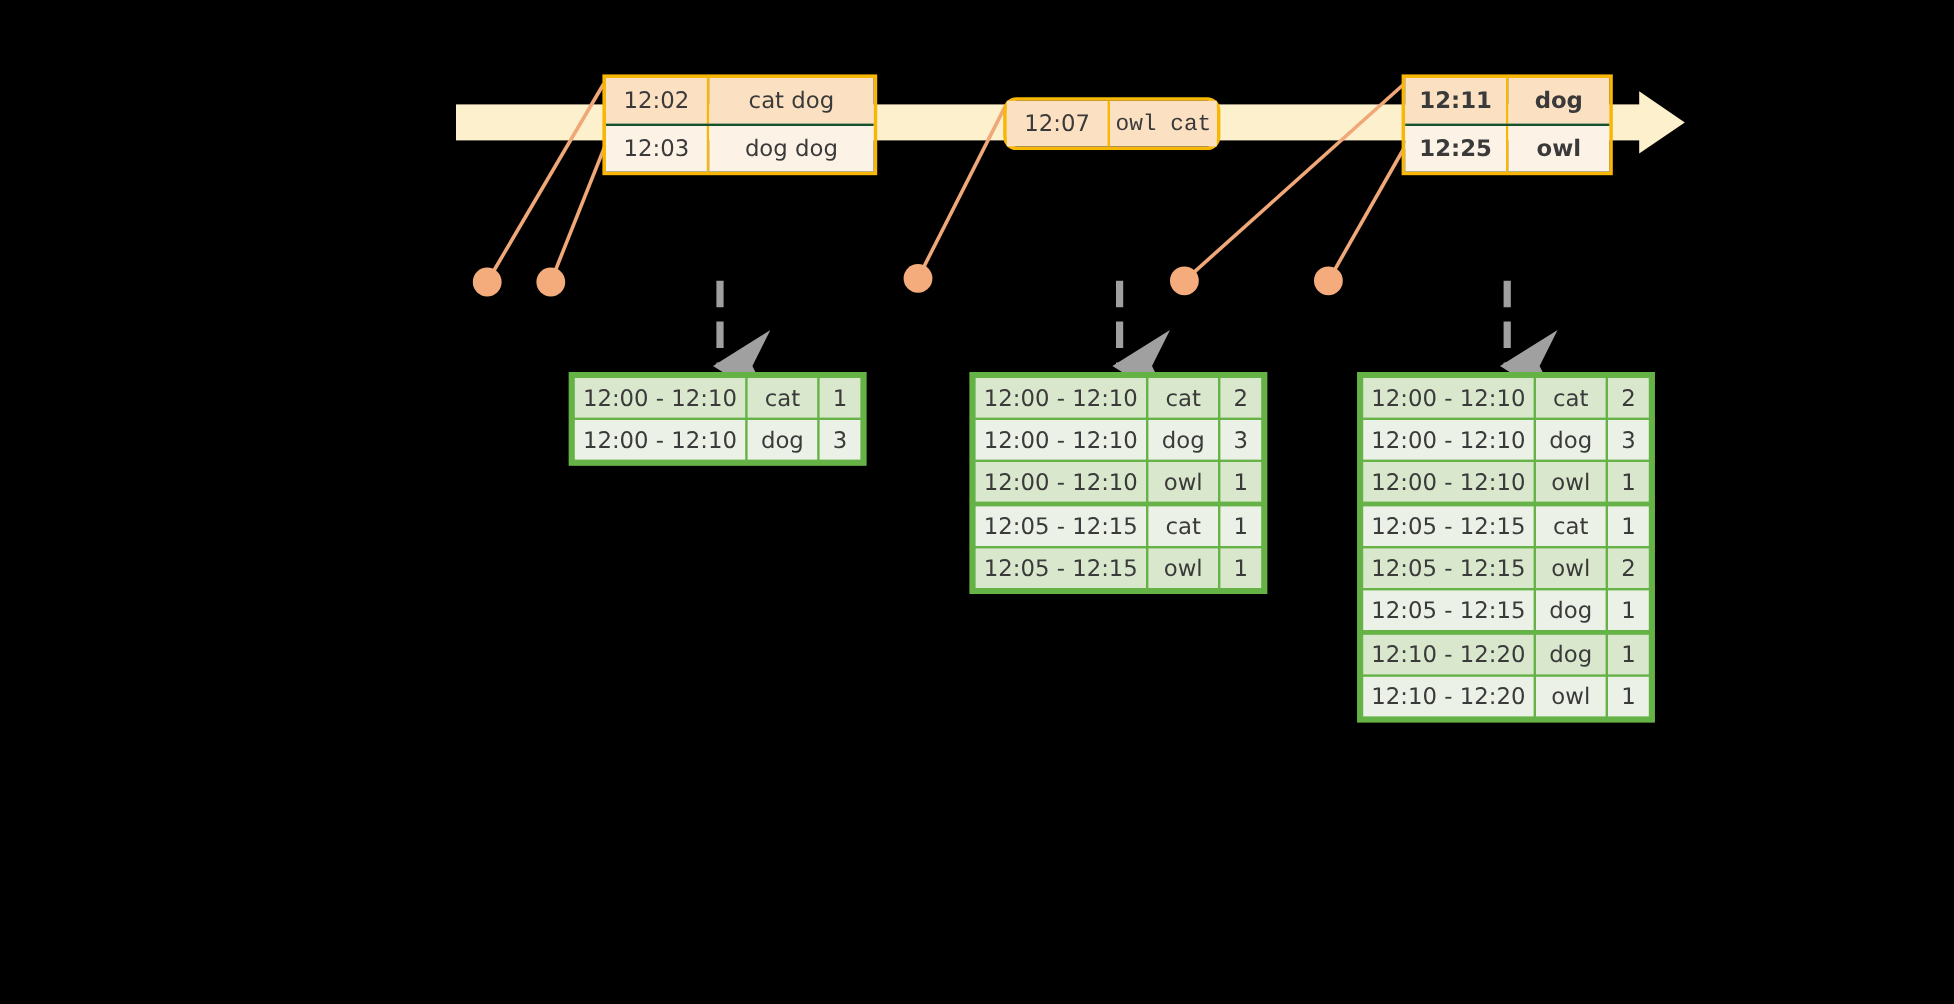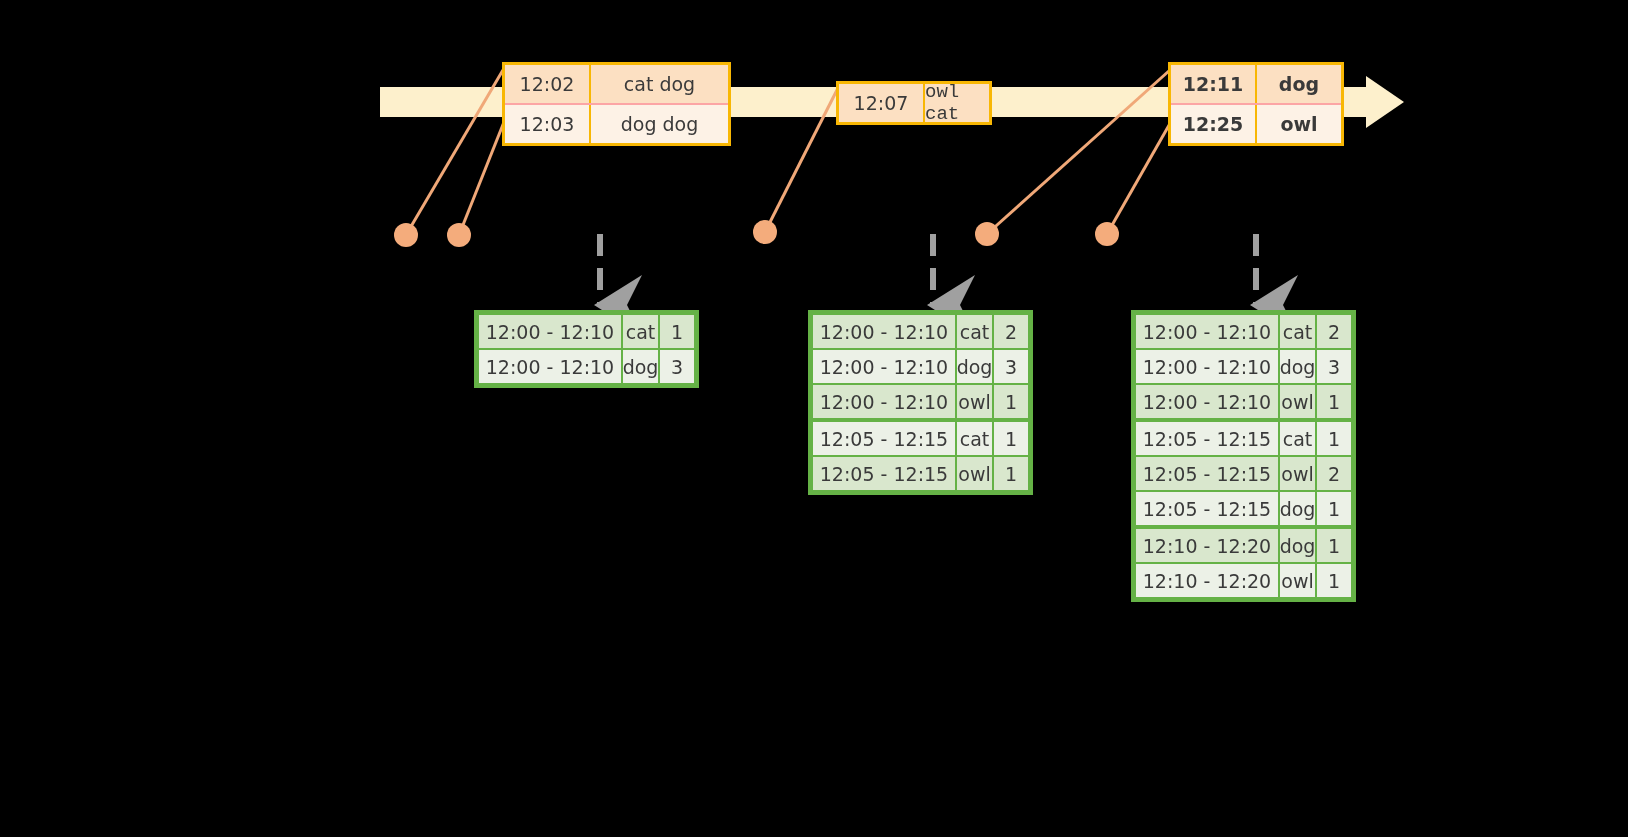--- a/index.html
+++ b/index.html
@@ -55,38 +55,38 @@
     box-sizing: border-box;
     display: flex;
     flex-direction: column;
   }
   .evt-row {
     display: flex;
     flex-direction: row;
     height: 38px;
   }
   .evt-row + .evt-row {
-    border-top: 2px solid #fca5a5;
+    border-top: 2px solid #14532d;
   }
   .evt-row.shade-a .evt-cell { background: #fce0c2; }
   .evt-row.shade-b .evt-cell { background: #fdf2e6; }
   .evt-cell {
     display: flex;
     align-items: center;
     justify-content: center;
     font-size: 19px;
     color: #3a3a3a;
     box-sizing: border-box;
   }
   .evt-cell.time { width: 86px; border-right: 2px solid #f8b704; }
   .evt-cell.words { flex: 1; }
 
   #evt-0 { left: 502px; top: 62px; width: 229px; }
   #evt-0 .evt-cell.words { width: 110px; }
-  #evt-1 { left: 836px; top: 81px; width: 156px; }
+  #evt-1 { left: 836px; top: 81px; width: 181px; border-radius: 11px; }
   #evt-1 .evt-cell.words { width: 110px; font-family: Liberation Mono, monospace; }
   #evt-2 { left: 1168px; top: 62px; width: 176px; font-weight: bold; }
   #evt-2 .evt-cell.words { width: 90px; }
 
   
   .rtable {
     position: absolute;
     border: 3px solid #65b246;
     box-sizing: border-box;
     background: #65b246;
@@ -106,21 +106,21 @@
     display: flex;
     align-items: center;
     justify-content: center;
     font-size: 19px;
     color: #3a3a3a;
     box-sizing: border-box;
   }
   .rrow.shade-a .rcell { background: #d9e7cd; }
   .rrow.shade-b .rcell { background: #ecf1e7; }
   .rcell.win { width: 142px; }
-  .rcell.word { width: 35px; }
+  .rcell.word { width: 58px; }
   .rcell.cnt  { width: 34px; }
 
   #tbl-0 { left: 474px; top: 310px; }
   #tbl-1 { left: 808px; top: 310px; }
   #tbl-2 { left: 1131px; top: 310px; }
 </style>
 </head>
 <body>
 
 <div id="stage">

